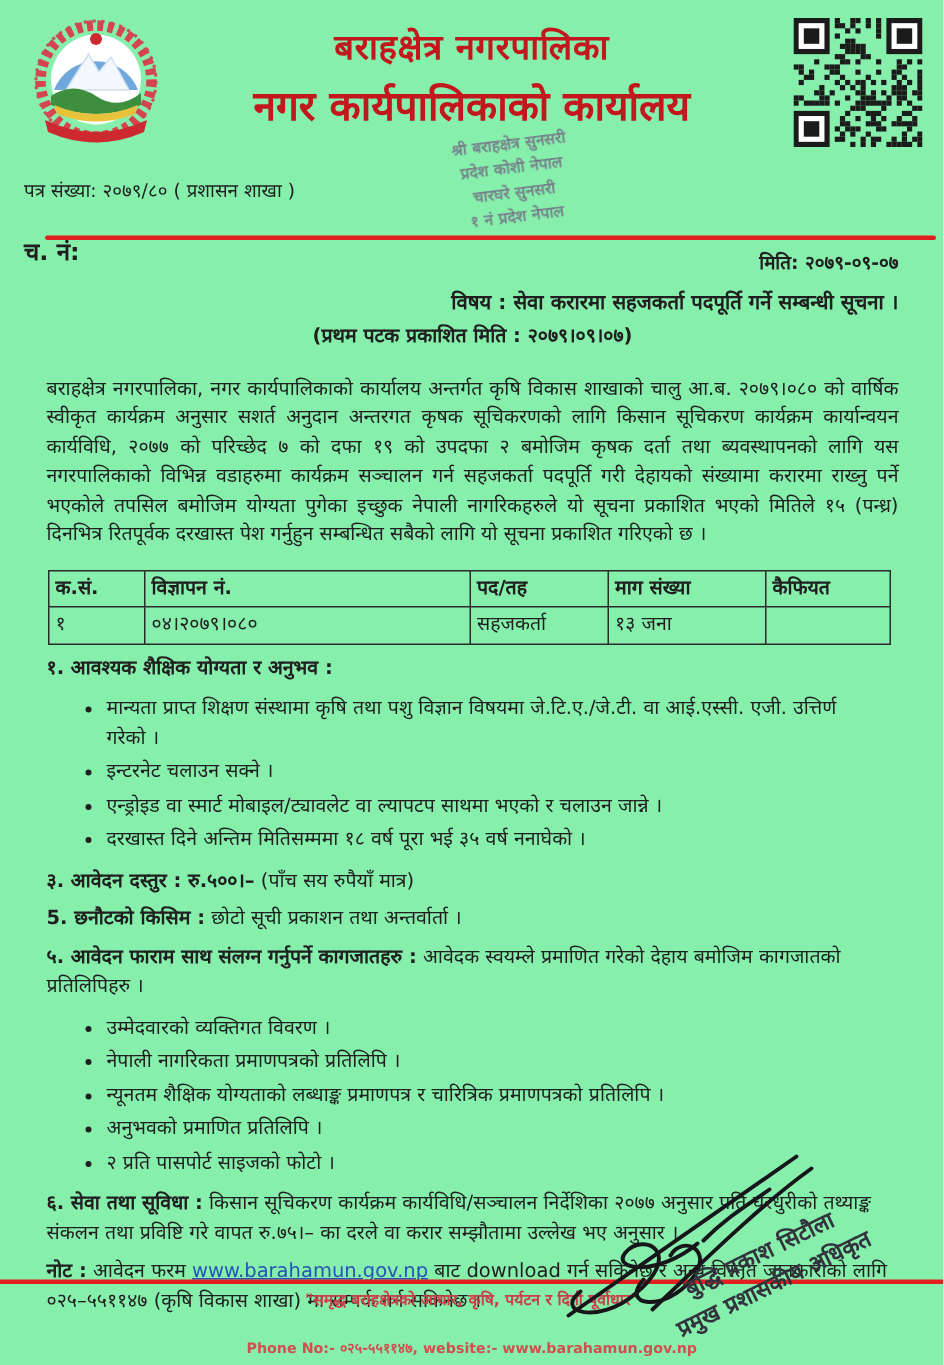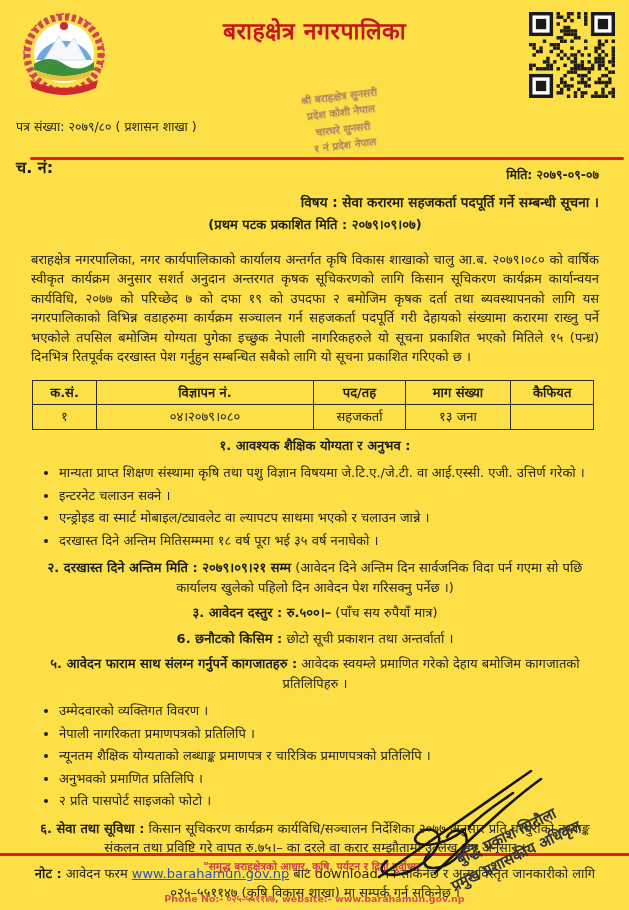--- a/index.html
+++ b/index.html
@@ -1,19 +1,19 @@
 <!DOCTYPE html>
 <html><head>
 <meta charset="utf-8">
 <style>
   * { box-sizing: border-box; }
   html,body { margin:0; padding:0; background:#ffffff; }
   .page {
     position:relative; width:629px; height:910px; margin:0 auto;
-    background:#fde047; overflow:hidden;
+    background:#86efac; overflow:hidden;
     font-family:"DejaVu Sans","Liberation Sans",sans-serif;
     color:#1f1f1f;
   }
   
   .logo { position:absolute; top:8px; left:14px; width:100px; height:96px; }
   .titles { position:absolute; top:14px; left:110px; right:110px; text-align:center; color:#c2181d; font-weight:bold; }
   .title1 { font-size:23px; letter-spacing:.5px; }
   .title2 { font-size:27px; margin-top:5px; }
   .qr { position:absolute; top:12px; right:14px; width:86px; height:86px; }
   .header-stamp {
@@ -24,30 +24,30 @@
   .letter-no { position:absolute; top:118px; left:16px; font-size:12.5px; font-weight:normal; }
   .ch-no     { position:absolute; top:156px; left:16px; font-size:16px; font-weight:bold;text-align:right; }
   .red-rule  { position:absolute; top:157px; left:30px; right:5px; height:3px; background:#e21f1f; border-radius:2px; }
   .date-line { position:absolute; top:166px; right:30px; font-size:12.5px; font-weight:bold; }
   
   .main { position:absolute; top:192px; left:31px; right:30px; font-size:13px; line-height:1.5; }
   .subject  { text-align:right; font-weight:bold; font-size:13.5px; }
   .subject2 { text-align:center; font-weight:bold; font-size:13px; margin-top:3px; }
   .intro { margin-top:15px; text-align:justify; }
   table.notice { border-collapse:collapse; width:99%; margin:8px 0 4px 1px; }
-  table.notice th, table.notice td { border:1.4px solid #2b2b2b; padding:2px 4px; text-align:center; font-size:13px; }
+  table.notice th, table.notice td { border:1.4px solid #2b2b2b; padding:2px 4px; text-align:left; font-size:13px; }
   table.notice th { font-weight:bold; }
   table.notice th:nth-child(1), table.notice td:nth-child(1) { width:64px; }
   table.notice th:nth-child(2), table.notice td:nth-child(2) { width:217px; }
   table.notice th:nth-child(3), table.notice td:nth-child(3) { width:92px; }
   table.notice th:nth-child(4), table.notice td:nth-child(4) { width:105px; }
-  .sec { margin-top:6px;text-align:center; }
+  .sec { margin-top:6px; }
   .sec b { font-weight:bold; }
   ul.bullets { margin:8px 0 8px 6px; padding-left:22px; }
-  ul.bullets li { margin:3px 0; }
+  ul.bullets li { margin:3px 12px; }
   .note-link { color:#2653b8; text-decoration:underline; }
   
   .sig-block { position:absolute; right:6px; bottom:16px; width:250px; height:150px; z-index:5; }
   .sig-scrawl { position:absolute; left:0; bottom:10px; }
   .sig-stamp {
     position:absolute; right:4px; bottom:26px; width:215px; text-align:center;
     transform:rotate(-26deg); color:#33333e; font-weight:bold; font-size:15px; line-height:1.45;
   }
   
   .footer { position:absolute; left:0; right:0; bottom:0; height:57px; }
@@ -72,20 +72,21 @@
       <path d="M30 52 L45 28 L52 40 L60 30 L72 52 Z" fill="#f4f8fc" stroke="#cfe0ee" stroke-width="1"></path>
       <path d="M20 56 Q35 46 50 56 Q65 66 80 54 L80 62 Q50 74 20 62 Z" fill="#3d8f3d"></path>
       <path d="M22 62 Q50 74 78 62 L76 68 Q50 78 24 68 Z" fill="#e8c23a"></path>
       <path d="M16 72 Q50 88 84 72 L82 80 Q50 94 18 80 Z" fill="#cc2a30"></path>
       <circle cx="50" cy="18" r="4" fill="#cc2a30"></circle>
     </svg>
   </div>
 
   <div class="titles">
     <div class="title1">बराहक्षेत्र नगरपालिका</div>
+    <div class="title2">नगर कार्यपालिकाको कार्यालय</div>
   </div>
 
   <div class="qr" id="qr"><svg width="86" height="86" viewBox="0 0 86 86" fill="#1b1b1b">
         <rect x="27.52" y="0.00" width="3.44" height="3.44"></rect>
         <rect x="37.84" y="0.00" width="3.44" height="3.44"></rect>
         <rect x="41.28" y="0.00" width="3.44" height="3.44"></rect>
         <rect x="48.16" y="0.00" width="3.44" height="3.44"></rect>
         <rect x="55.04" y="0.00" width="3.44" height="3.44"></rect>
         <rect x="27.52" y="3.44" width="3.44" height="3.44"></rect>
         <rect x="30.96" y="3.44" width="3.44" height="3.44"></rect>
@@ -311,23 +312,22 @@
     </table>
 
     <div class="sec"><b>१. आवश्यक शैक्षिक योग्यता र अनुभव :</b></div>
     <ul class="bullets" id="b1">
         <li>मान्यता प्राप्त शिक्षण संस्थामा कृषि तथा पशु विज्ञान विषयमा जे.टि.ए./जे.टी. वा आई.एस्सी. एजी. उत्तिर्ण गरेको ।</li>
         <li>इन्टरनेट चलाउन सक्ने ।</li>
         <li>एन्ड्रोइड वा स्मार्ट मोबाइल/ट्यावलेट वा ल्यापटप साथमा भएको र चलाउन जान्ने ।</li>
         <li>दरखास्त दिने अन्तिम मितिसम्ममा १८ वर्ष पूरा भई ३५ वर्ष ननाघेको ।</li>
       </ul>
 
-    <div class="sec"><b>२. दरखास्त दिने अन्तिम मिति : २०७९।०९।२१ सम्म</b><span> (आवेदन दिने अन्तिम दिन सार्वजनिक विदा पर्न गएमा सो पछि कार्यालय खुलेको पहिलो दिन आवेदन पेश गरिसक्नु पर्नेछ ।)</span></div>
     <div class="sec"><b>३. आवेदन दस्तुर : रु.५००।–</b><span> (पाँच सय रुपैयाँ मात्र)</span></div>
-    <div class="sec"><b>6. छनौटको किसिम :</b><span> छोटो सूची प्रकाशन तथा अन्तर्वार्ता ।</span></div>
+    <div class="sec"><b>5. छनौटको किसिम :</b><span> छोटो सूची प्रकाशन तथा अन्तर्वार्ता ।</span></div>
     <div class="sec"><b>५. आवेदन फाराम साथ संलग्न गर्नुपर्ने कागजातहरु :</b><span> आवेदक स्वयम्ले प्रमाणित गरेको देहाय बमोजिम कागजातको प्रतिलिपिहरु ।</span></div>
     <ul class="bullets" id="b2">
         <li>उम्मेदवारको व्यक्तिगत विवरण ।</li>
         <li>नेपाली नागरिकता प्रमाणपत्रको प्रतिलिपि ।</li>
         <li>न्यूनतम शैक्षिक योग्यताको लब्धाङ्क प्रमाणपत्र र चारित्रिक प्रमाणपत्रको प्रतिलिपि ।</li>
         <li>अनुभवको प्रमाणित प्रतिलिपि ।</li>
         <li>२ प्रति पासपोर्ट साइजको फोटो ।</li>
       </ul>
 
     <div class="sec"><b>६. सेवा तथा सूविधा :</b><span> किसान सूचिकरण कार्यक्रम कार्यविधि/सञ्चालन निर्देशिका २०७७ अनुसार प्रति घरधुरीको तथ्याङ्क संकलन तथा प्रविष्टि गरे वापत रु.७५।– का दरले वा करार सम्झौतामा उल्लेख भए अनुसार ।</span></div>

